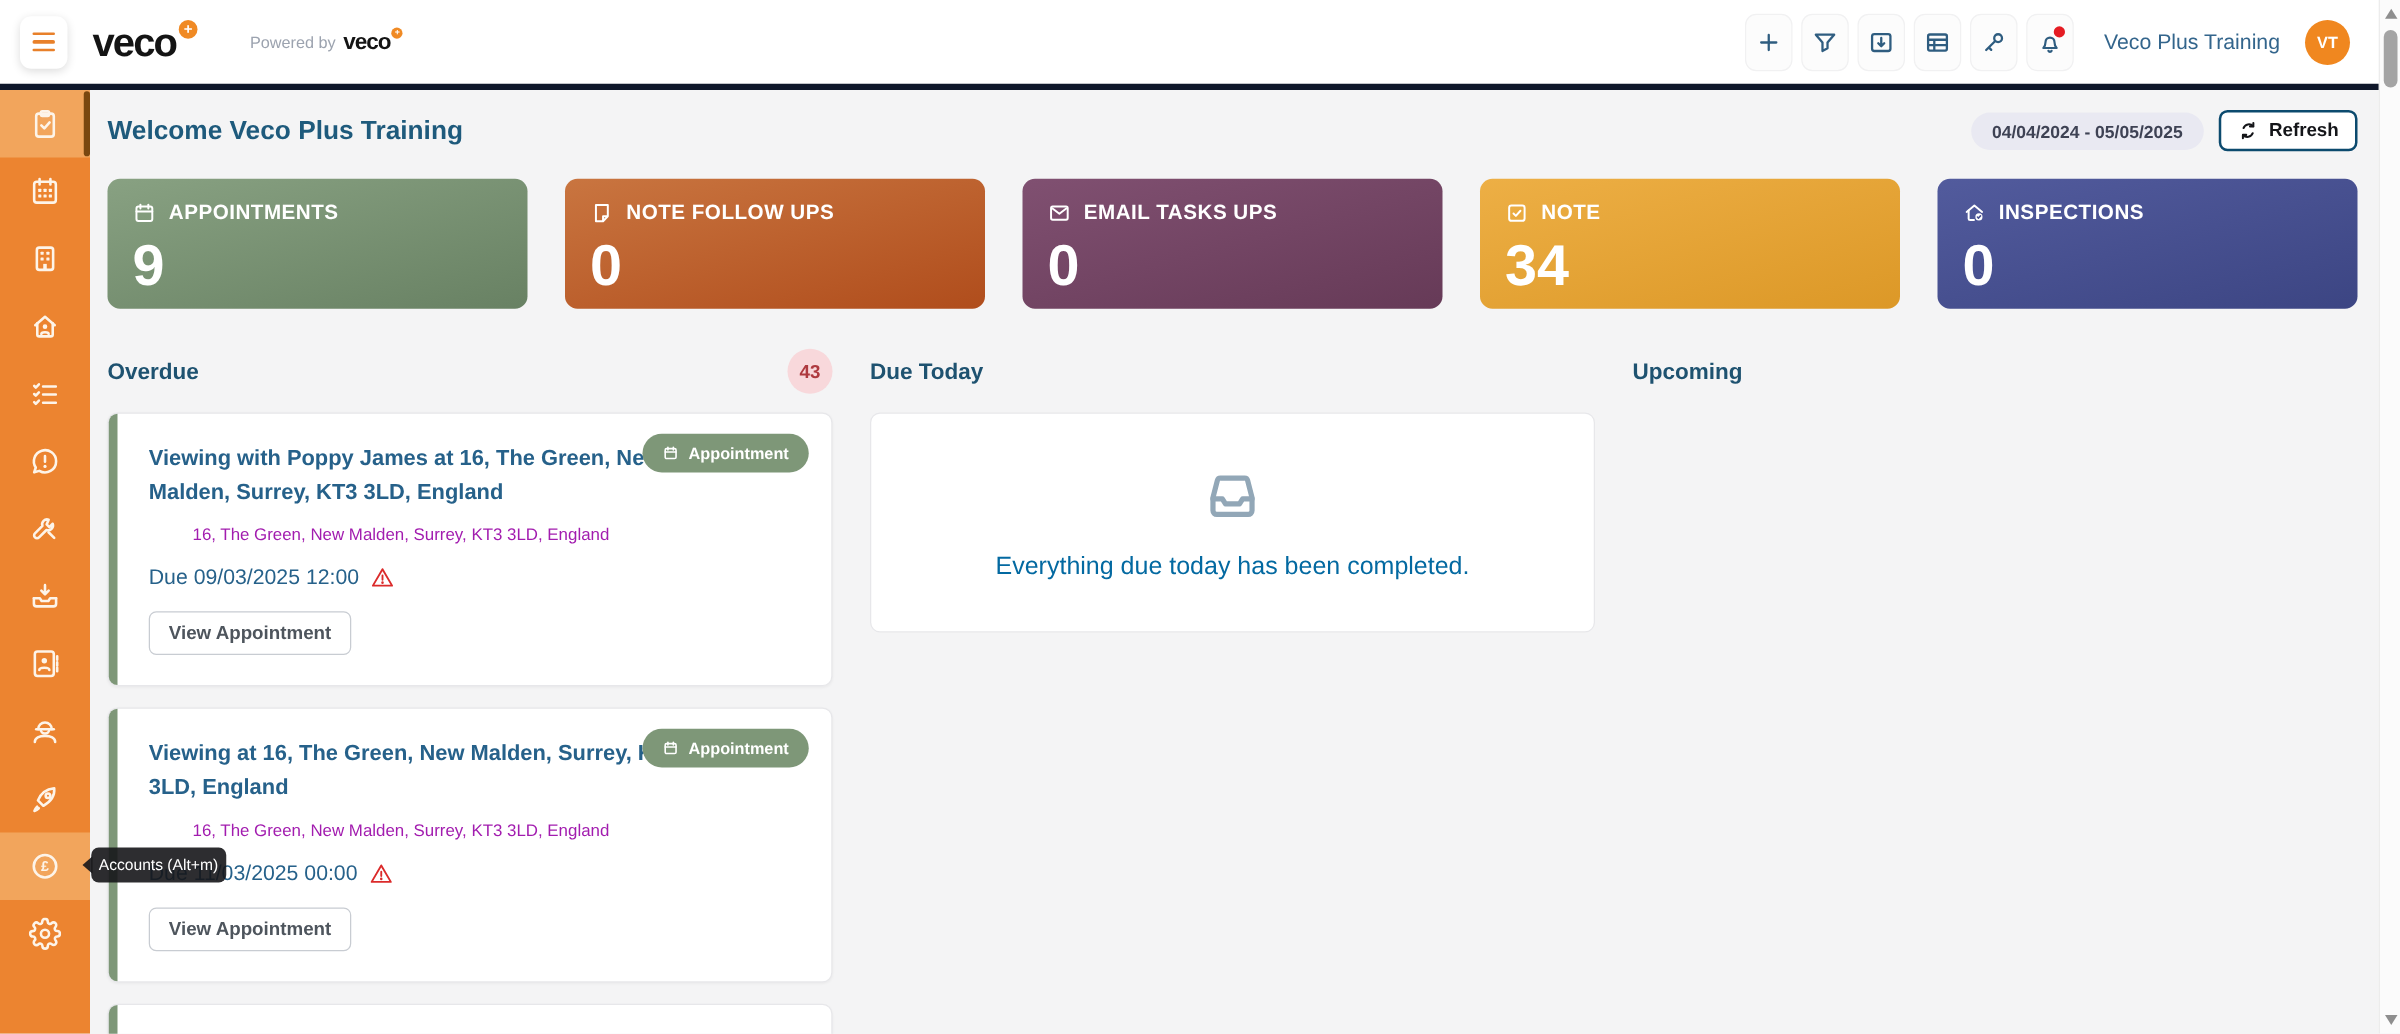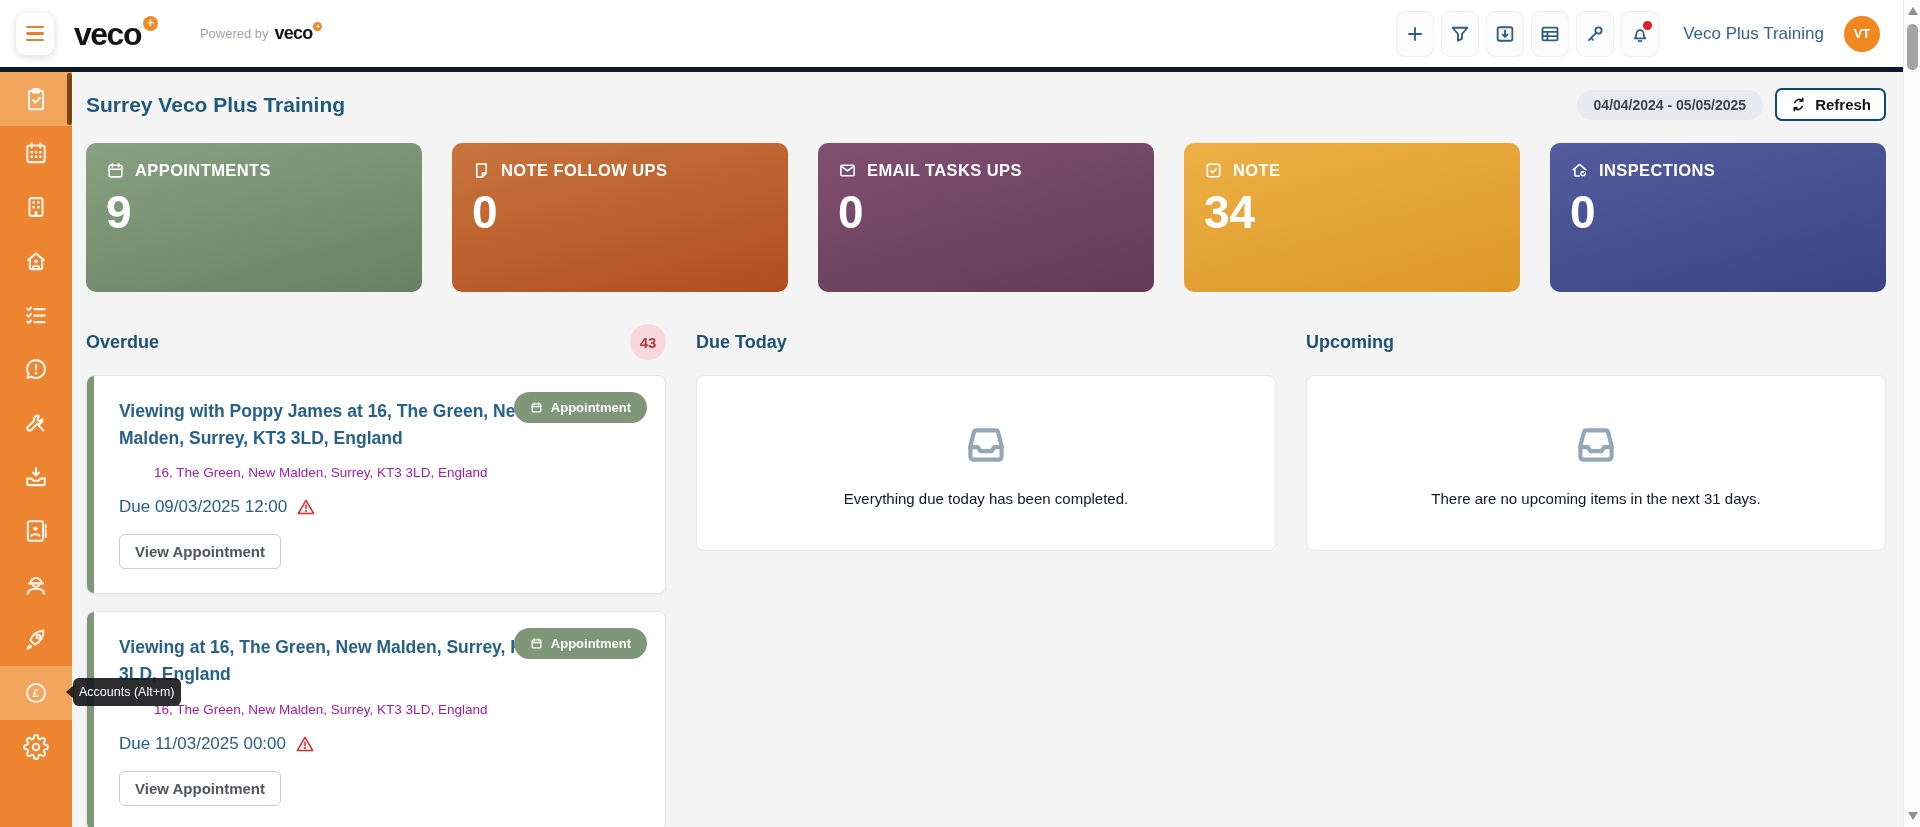--- a/index.html
+++ b/index.html
@@ -46,21 +46,21 @@
   .main { position:absolute; left:72px; top:72px; width:1830px; height:755px; }
   .page-head { display:flex; align-items:center; padding:16px 16px 0 14px; }
   .page-title { font-size:21px; font-weight:bold; color:#1E5A7C; }
   .head-right { margin-left:auto; display:flex; align-items:center; gap:12px; }
   .date-pill { background:#E9E9F2; color:#3E4254; font-weight:bold; font-size:14px;
     padding:7px 17px; border-radius:16px; cursor:pointer; }
   .refresh-btn { background:#fff; border:2px solid #0c4a6e; border-radius:7px; padding:6px 13px;
     font-weight:bold; font-size:15px; color:#141519; display:flex; gap:8px; align-items:center; cursor:pointer; }
 
   .stats { display:flex; gap:30px; padding:22px 16px 0 14px; }
-  .stat-card { flex:1; height:149px; border-radius:10px; color:#fff; padding:18px 20px; cursor:pointer; }
+  .stat-card { flex:1; height:104px; border-radius:10px; color:#fff; padding:18px 20px; cursor:pointer; }
   .stat-head { display:flex; align-items:center; gap:10px; font-size:16.5px; font-weight:bold; letter-spacing:.4px; }
   .stat-value { font-size:46px; font-weight:bold; margin-top:9px; line-height:1; }
   .stat-appointments { background:linear-gradient(165deg,#88A182,#688163); }
   .stat-notes        { background:linear-gradient(165deg,#C97540,#B04D1C); }
   .stat-emails       { background:linear-gradient(165deg,#805071,#663A57); }
   .stat-tasks        { background:linear-gradient(165deg,#EDAF45,#DC9827); }
   .stat-inspections  { background:linear-gradient(165deg,#525B9D,#3C4583); }
 
   .sections { display:flex; gap:30px; padding:32px 16px 0 14px; }
   .section { flex:1; min-width:0; }
@@ -77,21 +77,21 @@
   .type-badge { position:absolute; top:16px; right:18px; background:#7E9778; color:#fff;
     font-weight:bold; font-size:13px; padding:8px 16px; border-radius:18px;
     display:flex; align-items:center; gap:8px; }
   .item-address { margin-top:13px; color:#a21caf; font-size:13.5px;margin-left:35px; }
   .item-due { margin-top:17px; color:#26618A; font-size:17px; display:flex; align-items:center; gap:9px; }
   .view-btn { margin-top:17px; background:#fff; border:1px solid #C8CCD2; border-radius:6px;
     padding:8px 15px; font-size:15px; font-weight:bold; color:#4E555D; display:inline-block; cursor:pointer; }
 
   .empty-card { background:#fff; border:1px solid #E7E7EA; border-radius:8px; height:176px;
     display:flex; flex-direction:column; align-items:center; justify-content:center; gap:20px; }
-  .empty-text { color:#0f172a; font-size:15px; }
+  .empty-text { color:#0369a1; font-size:20px; }
   .tray-icon { color:#92A7B7; }
 
   
   .tooltip { position:absolute; left:73px; top:678px; background:rgba(22,22,25,.9); color:#fff;
     font-size:12.5px; padding:7px 6px; border-radius:6px; z-index:40; white-space:nowrap; }
   .tooltip::before { content:""; position:absolute; left:-7px; top:50%; margin-top:-7px;
     border:7px solid transparent; border-left:none; border-right:8px solid rgba(22,22,25,.9); }
 
   
   .scrollbar { position:absolute; right:0; top:0; width:17px; height:827px; background:#FBFBFB;
@@ -305,21 +305,21 @@
             <circle cx="12" cy="12" r="3"></circle>
             <path d="M19.4 15a1.65 1.65 0 0 0 .33 1.82l.06.06a2 2 0 1 1-2.83 2.83l-.06-.06a1.65 1.65 0 0 0-1.82-.33 1.65 1.65 0 0 0-1 1.51V21a2 2 0 1 1-4 0v-.09A1.65 1.65 0 0 0 9 19.4a1.65 1.65 0 0 0-1.82.33l-.06.06a2 2 0 1 1-2.83-2.83l.06-.06a1.65 1.65 0 0 0 .33-1.82 1.65 1.65 0 0 0-1.51-1H3a2 2 0 1 1 0-4h.09A1.65 1.65 0 0 0 4.6 9a1.65 1.65 0 0 0-.33-1.82l-.06-.06a2 2 0 1 1 2.83-2.83l.06.06a1.65 1.65 0 0 0 1.82.33H9a1.65 1.65 0 0 0 1-1.51V3a2 2 0 1 1 4 0v.09a1.65 1.65 0 0 0 1 1.51 1.65 1.65 0 0 0 1.82-.33l.06-.06a2 2 0 1 1 2.83 2.83l-.06.06a1.65 1.65 0 0 0-.33 1.82V9a1.65 1.65 0 0 0 1.51 1H21a2 2 0 1 1 0 4h-.09a1.65 1.65 0 0 0-1.51 1z"></path>
           </svg>
       </span>
     </div>
   </div>
 
   <div class="main">
 
     <div class="page-head">
-      <div class="page-title">Surrey Veco Plus Training</div>
+      <div class="page-title">Welcome Veco Plus Training</div>
       <div class="head-right">
         <div class="date-pill">04/04/2024 - 05/05/2025</div>
         <div class="refresh-btn">
           <span>
             <svg width="17" height="17" viewBox="0 0 24 24" fill="none" stroke="currentColor" stroke-width="2.3" stroke-linecap="round" stroke-linejoin="round">
                 <path d="M17.7 7A6.5 6.5 0 0 0 6.8 9.1"></path>
                 <path d="M17.9 3.4v3.8h-3.8"></path>
                 <path d="M6.3 17a6.5 6.5 0 0 0 10.9-2.1"></path>
                 <path d="M6.1 20.6v-3.8h3.8"></path>
               </svg>
@@ -475,31 +475,20 @@
             </span>
             <span class="empty-text">Everything due today has been completed.</span>
           </div>
         </div>
       </div>
 
       <div class="section">
         <div class="section-head">
           <span class="section-title">Upcoming</span>
         </div>
-        <div class="cards">
-          <div class="empty-card">
-            <span class="tray-icon">
-              <svg width="54" height="50" viewBox="0 0 24 24" fill="none" stroke="currentColor" stroke-width="2" stroke-linecap="round" stroke-linejoin="round">
-                  <path d="M7.4 5h9.2a1.2 1.2 0 0 1 1.2.9l1.7 6.6v5a1.5 1.5 0 0 1-1.5 1.5H6a1.5 1.5 0 0 1-1.5-1.5v-5l1.7-6.6A1.2 1.2 0 0 1 7.4 5z"></path>
-                  <path d="M4.5 13h3.6l1.2 1.9h5.4l1.2-1.9h3.6"></path>
-                </svg>
-            </span>
-            <span class="empty-text">There are no upcoming items in the next 31 days.</span>
-          </div>
-        </div>
       </div>
 
     </div>
   </div>
 
   <div class="tooltip">Accounts (Alt+m)</div>
 
   <div class="scrollbar">
     <div class="sb-up"></div>
     <div class="sb-thumb"></div>

